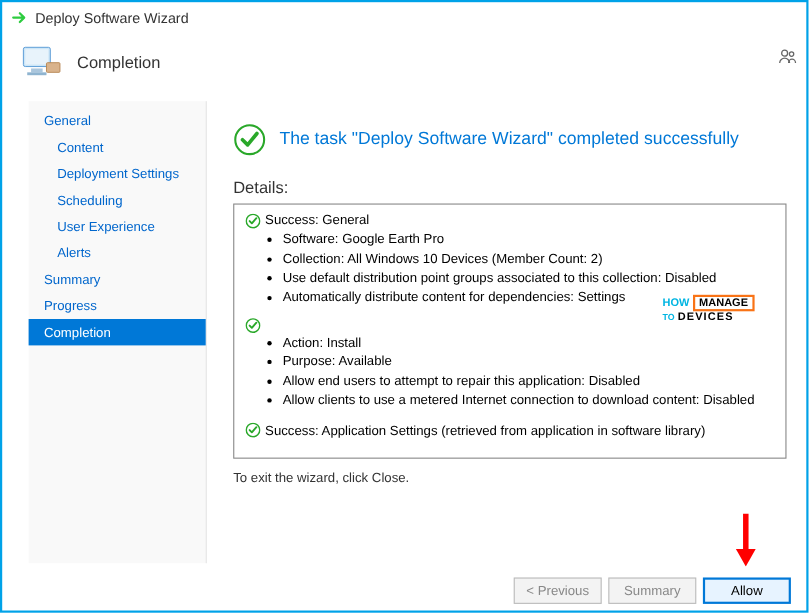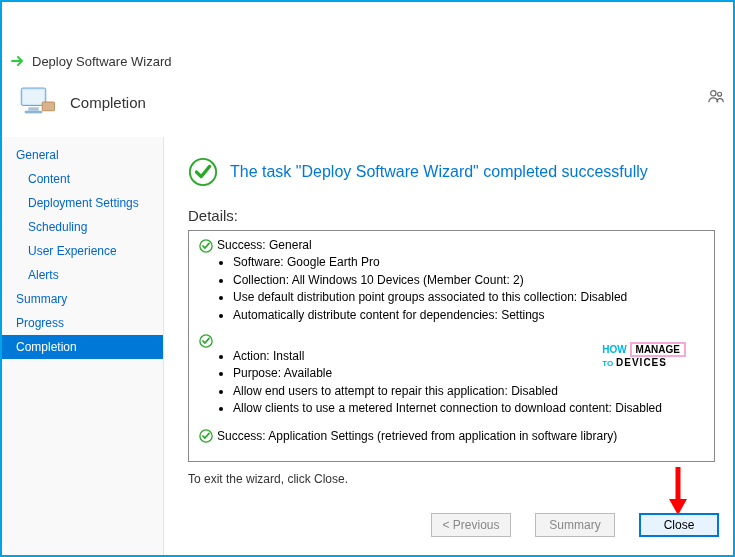--- a/index.html
+++ b/index.html
@@ -11,21 +11,20 @@
     height: 557px;
     border: 2px solid #00a2e8;
     position: relative;
     overflow: hidden;
   }
   .titlebar {
     display: flex;
     align-items: center;
     padding: 4px 8px;
     height: 28px;
-    margin-top: 45px;
   }
   .arrow-icon {
     width: 16px; height: 16px;
     margin-right: 6px;
     display: flex; align-items: center; justify-content: center;
   }
   .title-text { color: #333; font-size: 13px; }
   .header {
     display: flex;
     align-items: center;
@@ -38,20 +37,21 @@
   }
   .header-title { font-size: 15px; color: #333; }
   .header-right {
     position: absolute;
     right: 8px; top: 12px;
     color: #666;
   }
   .content-row {
     display: flex;
     height: 420px;
+    padding-left: 24px;
   }
   .sidebar {
     width: 162px;
     background: #f9f9f9;
     border-right: 1px solid #e5e5e5;
     padding-top: 6px;
   }
   .nav-item {
     padding: 5px 8px 5px 14px;
     color: #0066cc;
@@ -116,34 +116,34 @@
   }
   .bullets li { color: #000; }
   .watermark {
     position: absolute;
     top: 82px; right: 28px;
     font-size: 10px;
     font-weight: bold;
     line-height: 1.1;
   }
   .watermark .h { color: #00b5e2; }
-  .watermark .m { color:#000; border:2px solid #f9a8d4; padding:0 4px; display:inline-block;margin-top:29px;}
+  .watermark .m { color:#000; border:2px solid #f97316; padding:0 4px; display:inline-block;}
   .watermark .t { color: #00b5e2; font-size:8px; }
   .watermark .d { color:#000; font-weight:bold; letter-spacing:1px;}
   .hint {
     margin-top: 10px;
     font-size: 12px;
     color: #333;
   }
   .button-row {
     position: absolute;
-    bottom: 18px;
+    bottom: 6px;
     right: 14px;
     display: flex;
-    gap: 24px;
+    gap: 6px;
   }
   .btn {
     min-width: 80px;
     height: 24px;
     border: 1px solid #bbb;
     background: #f3f3f3;
     color: #888;
     font-size: 12px;
     cursor: default;
   }
@@ -271,14 +271,14 @@
 </div>
 
 <svg class="red-arrow" width="22" height="50" viewBox="0 0 22 50">
   <line x1="11" y1="2" x2="11" y2="38" stroke="#ff0000" stroke-width="5"></line>
   <polygon points="2,34 20,34 11,50" fill="#ff0000"></polygon>
 </svg>
 
 <div class="button-row">
   <button class="btn" disabled="">&lt; Previous</button>
   <button class="btn" disabled="">Summary</button>
-  <button class="btn enabled">Close</button>
+  <button class="btn enabled">Allow</button>
 </div>
 
 </body></html>

